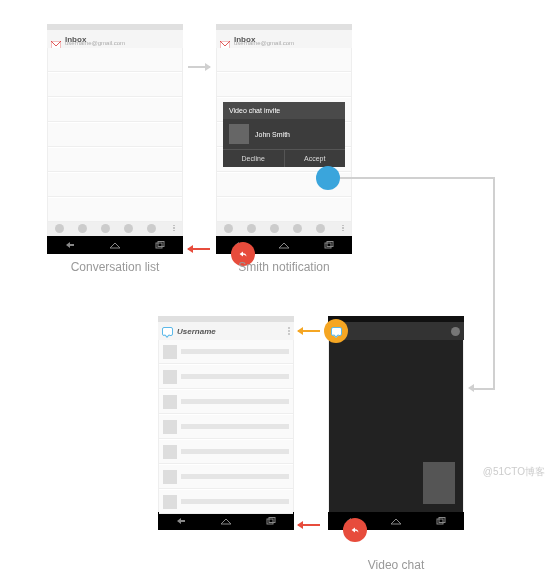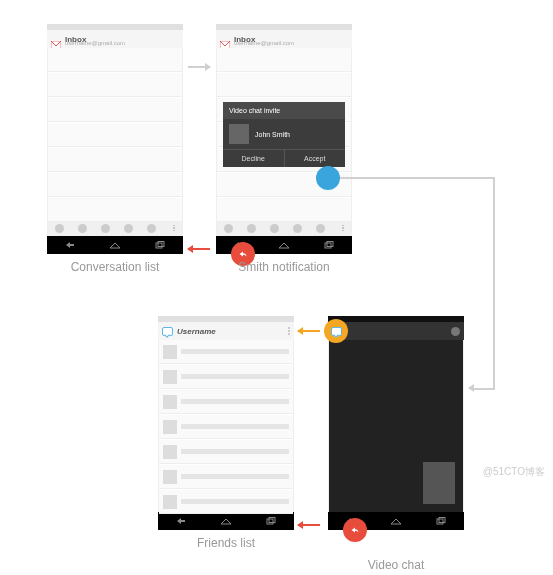--- a/index.html
+++ b/index.html
@@ -233,21 +233,20 @@
         </svg>
       <svg viewBox="0 0 14 10">
           <path d="M2 8 L7 3 L12 8 Z" fill="none" stroke="#888" stroke-width="1"></path>
         </svg>
       <svg viewBox="0 0 14 10">
           <rect x="3" y="3" width="6" height="5" fill="none" stroke="#888" stroke-width="1"></rect>
           <rect x="5" y="1.5" width="6" height="5" fill="none" stroke="#888" stroke-width="1"></rect>
         </svg>
     </div>
   </div>
-  <div class="caption" style="left:158px; top:536px;">Friends list</div>
 
   <div class="phone" style="left:328px; top:316px;">
     <div class="statusbar" style="background:#111;"></div>
     <div class="dark-topbar">
       <span class="talk-ico" style="border-color:#5bb8e8;"></span>
       <span class="dot"></span>
     </div>
     <div class="content dark">
       <div class="pip"></div>
     </div>

